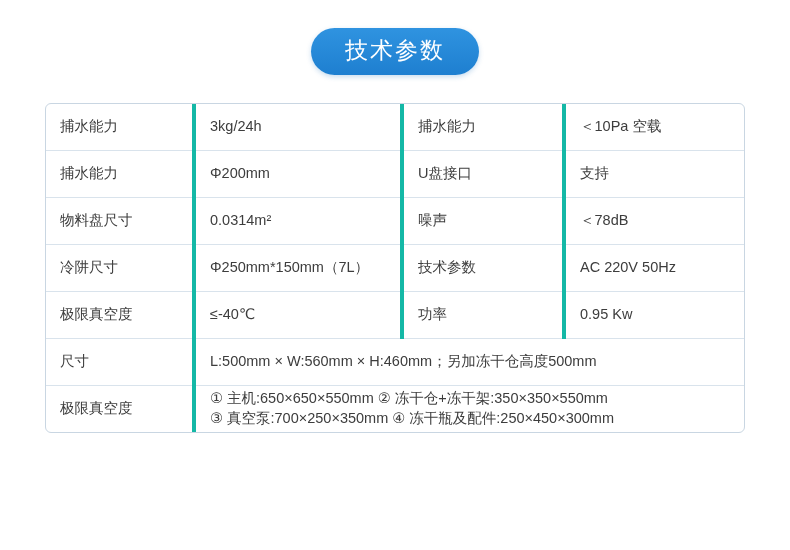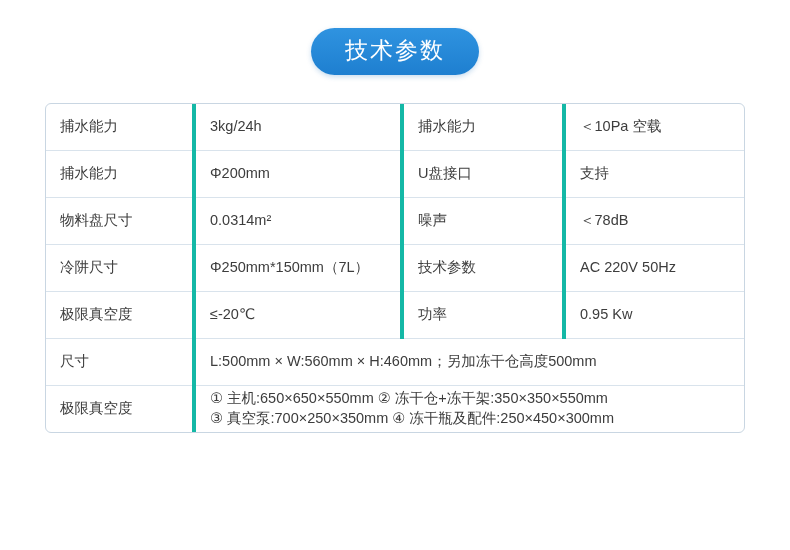--- a/index.html
+++ b/index.html
@@ -124,21 +124,21 @@
           <td class="val2 last">＜78dB</td>
         </tr>
         <tr>
           <td class="lbl">冷阱尺寸</td>
           <td class="val1">Φ250mm*150mm（7L）</td>
           <td class="lbl2">技术参数</td>
           <td class="val2 last">AC 220V 50Hz</td>
         </tr>
         <tr>
           <td class="lbl">极限真空度</td>
-          <td class="val1">≤-20℃</td>
+          <td class="val1">≤-40℃</td>
           <td class="lbl2">功率</td>
           <td class="val2 last">0.95 Kw</td>
         </tr>
         <tr>
           <td class="lbl">尺寸</td>
           <td class="last" colspan="3">L:500mm × W:560mm × H:460mm；另加冻干仓高度500mm</td>
         </tr>
         <tr class="pkg-row">
           <td class="lbl">极限真空度</td>
           <td class="last two-line" colspan="3">

